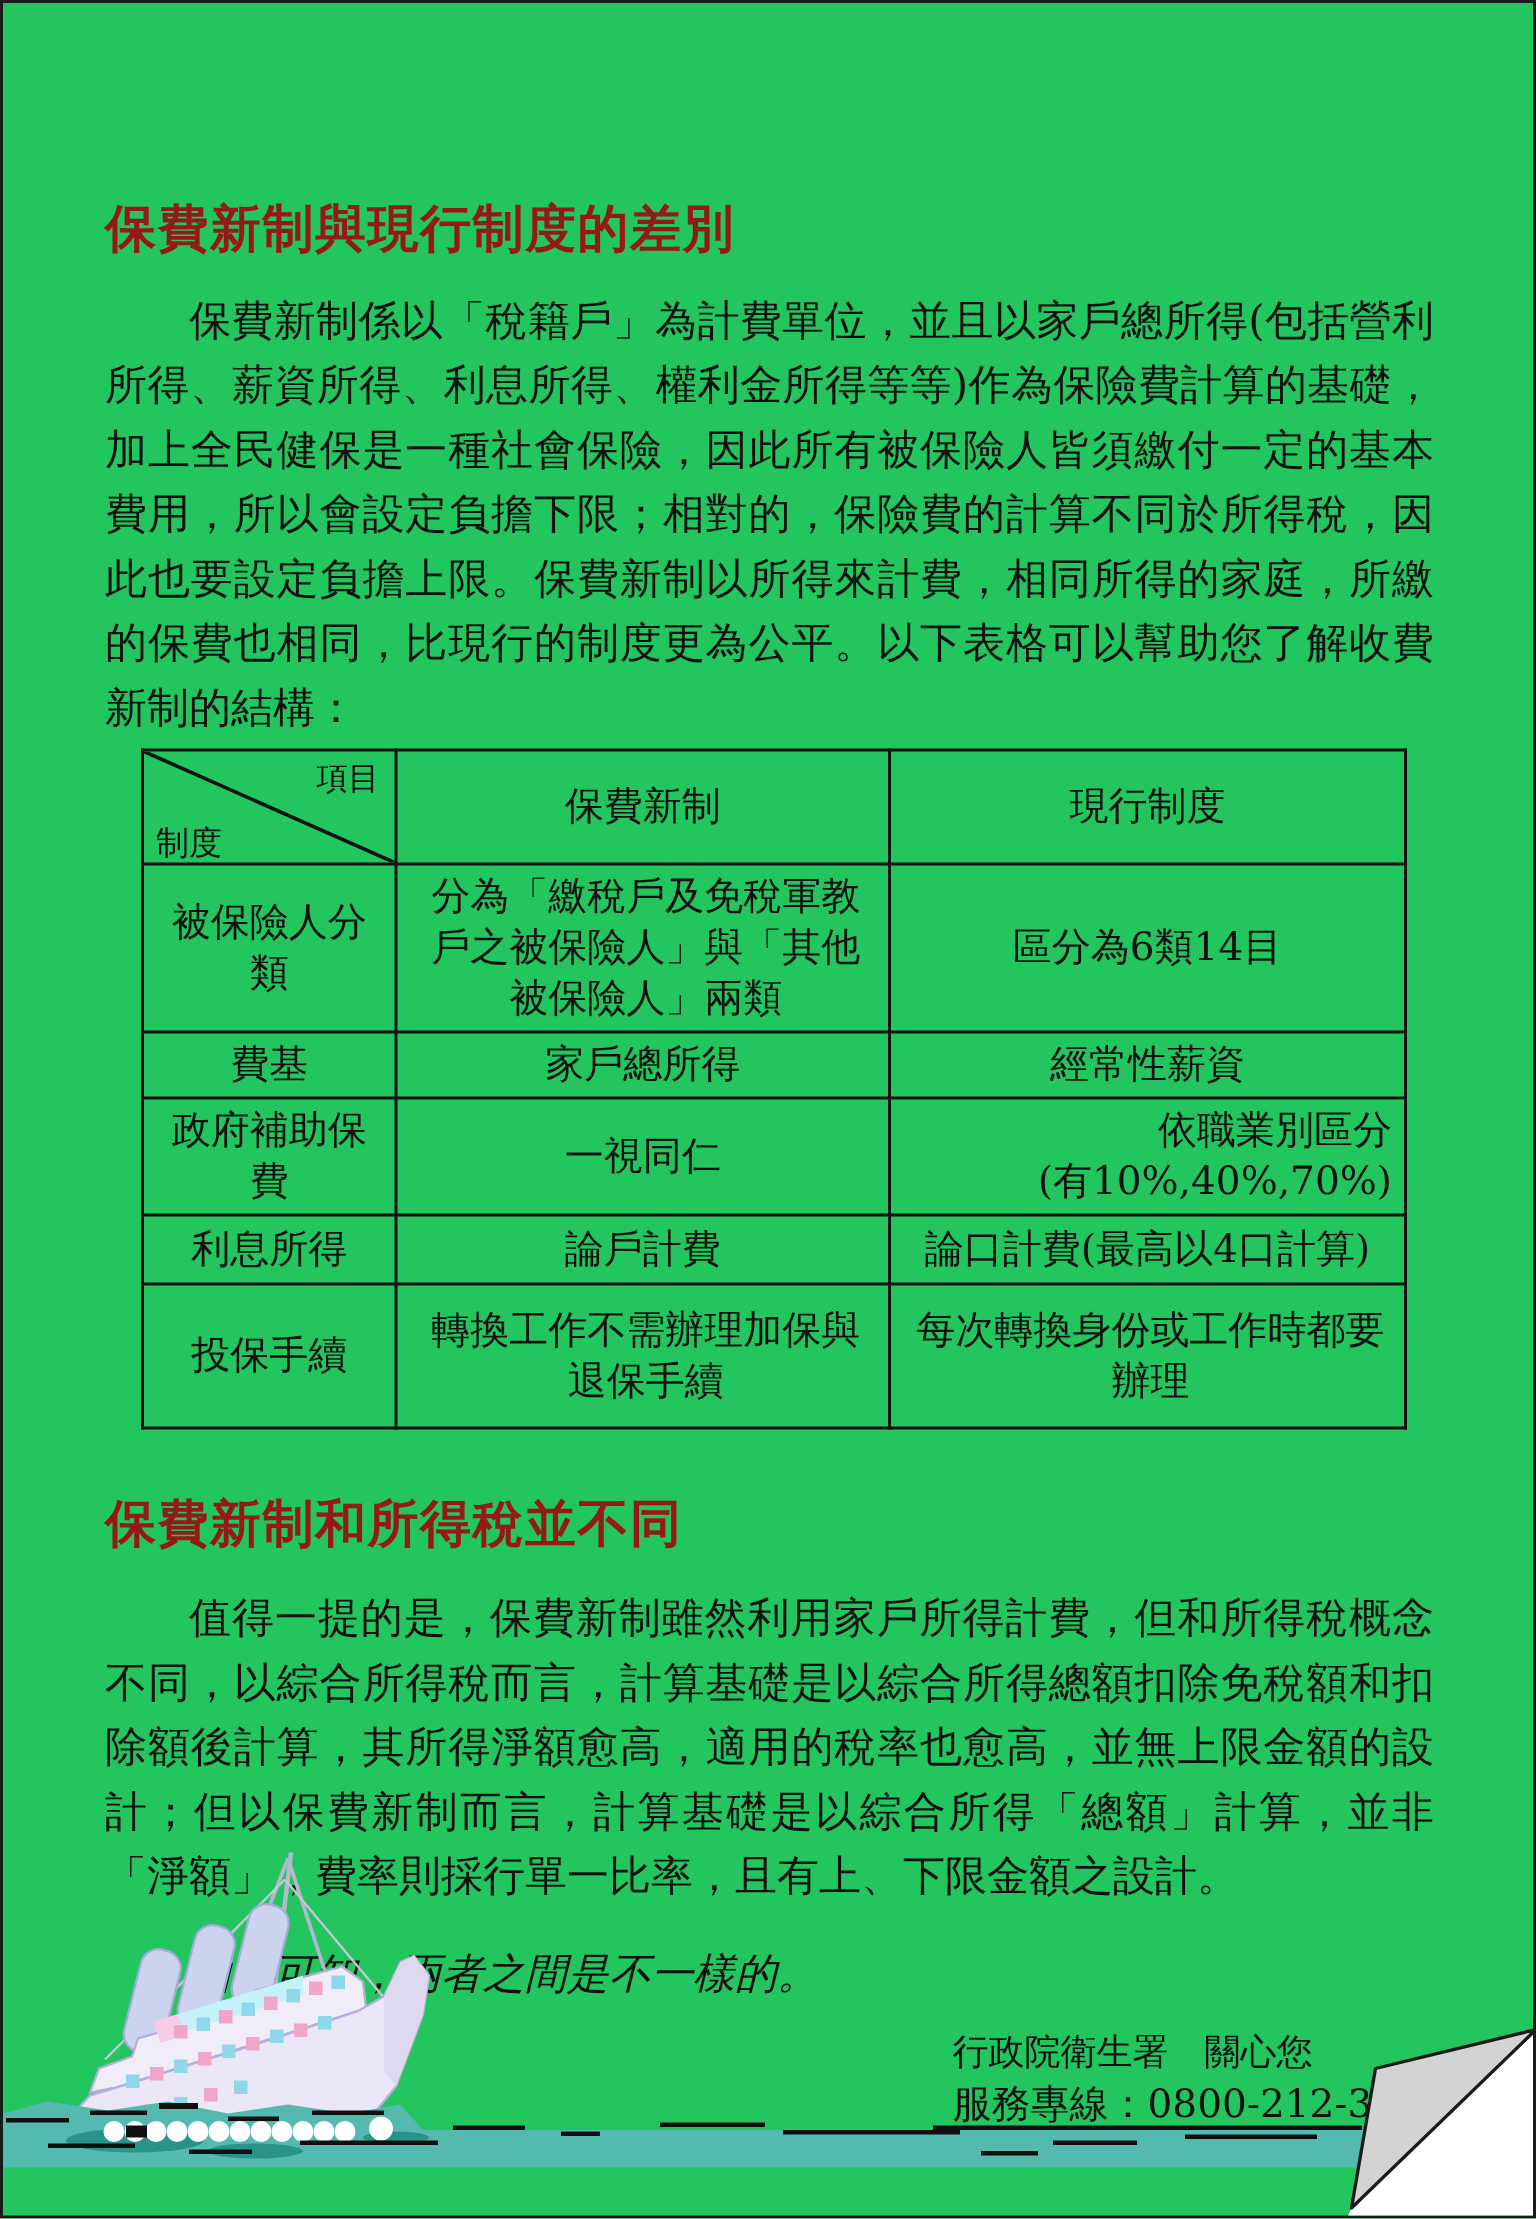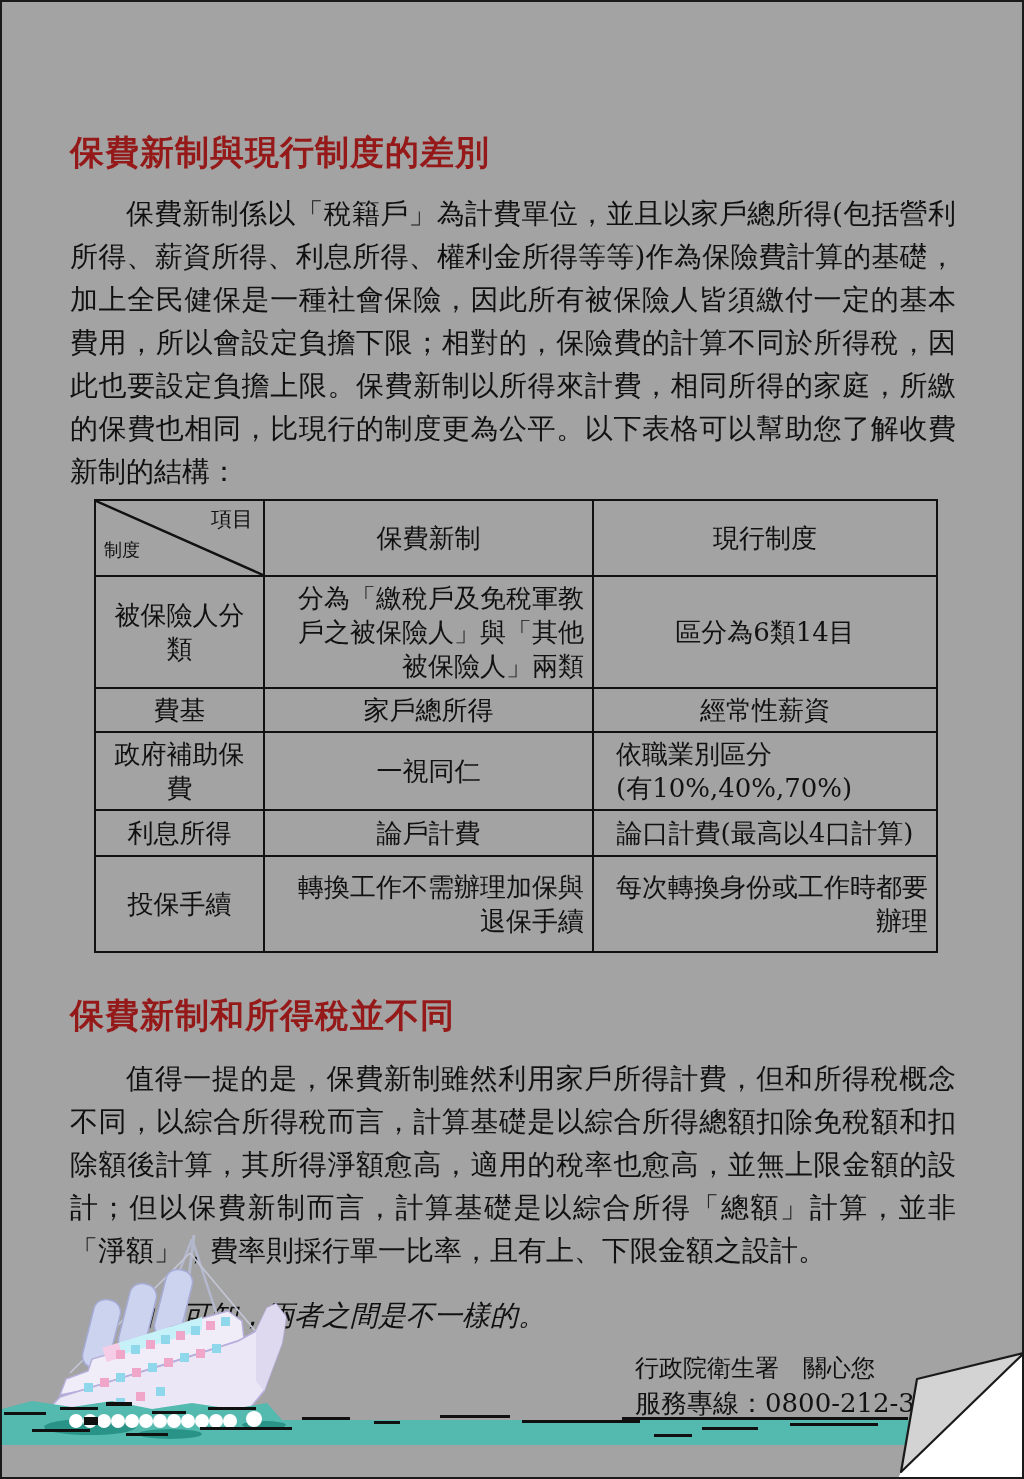--- a/index.html
+++ b/index.html
@@ -1,21 +1,21 @@
 <!DOCTYPE html>
 <html><head>
 <meta charset="utf-8">
 <style>
   html,body{margin:0;padding:0;background:#ffffff;}
   .page{
     position:relative;
     width:1024px;height:1479px;
     box-sizing:border-box;
     border:2px solid #1a1a1a;
-    background:#a3a3a3;
+    background:#22c55e;
     overflow:hidden;
     font-family:"DejaVu Serif","Liberation Serif",serif;
     color:#111;
   }
   h1.sec{
     margin:0;
     font-size:34px;
     font-weight:bold;
     color:#961919;
     letter-spacing:1px;
@@ -54,23 +54,23 @@
   .col-cur{width:344px;}
   tr.hrow{height:76px;}
   tr.r1{height:100px;}
   tr.r2{height:42px;}
   tr.r3{height:74px;}
   tr.r4{height:46px;}
   tr.r5{height:96px;}
   td.corner{position:relative;padding:0;}
   td.corner .diag{position:absolute;left:0;top:0;width:100%;height:100%;}
   td.corner .tr-lab{position:absolute;top:6px;right:10px;font-size:21px;line-height:24px;}
-  td.corner .bl-lab{position:absolute;bottom:13px;left:8px;font-size:18px;line-height:24px;}
-  td.left-cell{text-align:right;padding-left:12px;}
-  td.prelike{white-space:pre-line;text-align:left;padding-left:22px;}
+  td.corner .bl-lab{position:absolute;bottom:0;left:8px;font-size:22px;line-height:24px;}
+  td.left-cell{text-align:center;padding-left:12px;}
+  td.prelike{white-space:pre-line;text-align:right;padding-left:22px;}
   .footer{
     position:absolute;left:633px;top:1348px;
     width:330px;
   }
   .footer .l1{font-size:24px;line-height:36px;}
   .footer .l2{font-size:26px;line-height:34px;}
   .art{position:absolute;left:0;top:1229px;width:1024px;height:250px;pointer-events:none;}
   .fold{position:absolute;left:889px;top:1344px;width:135px;height:135px;pointer-events:none;}
 </style>
 </head>

